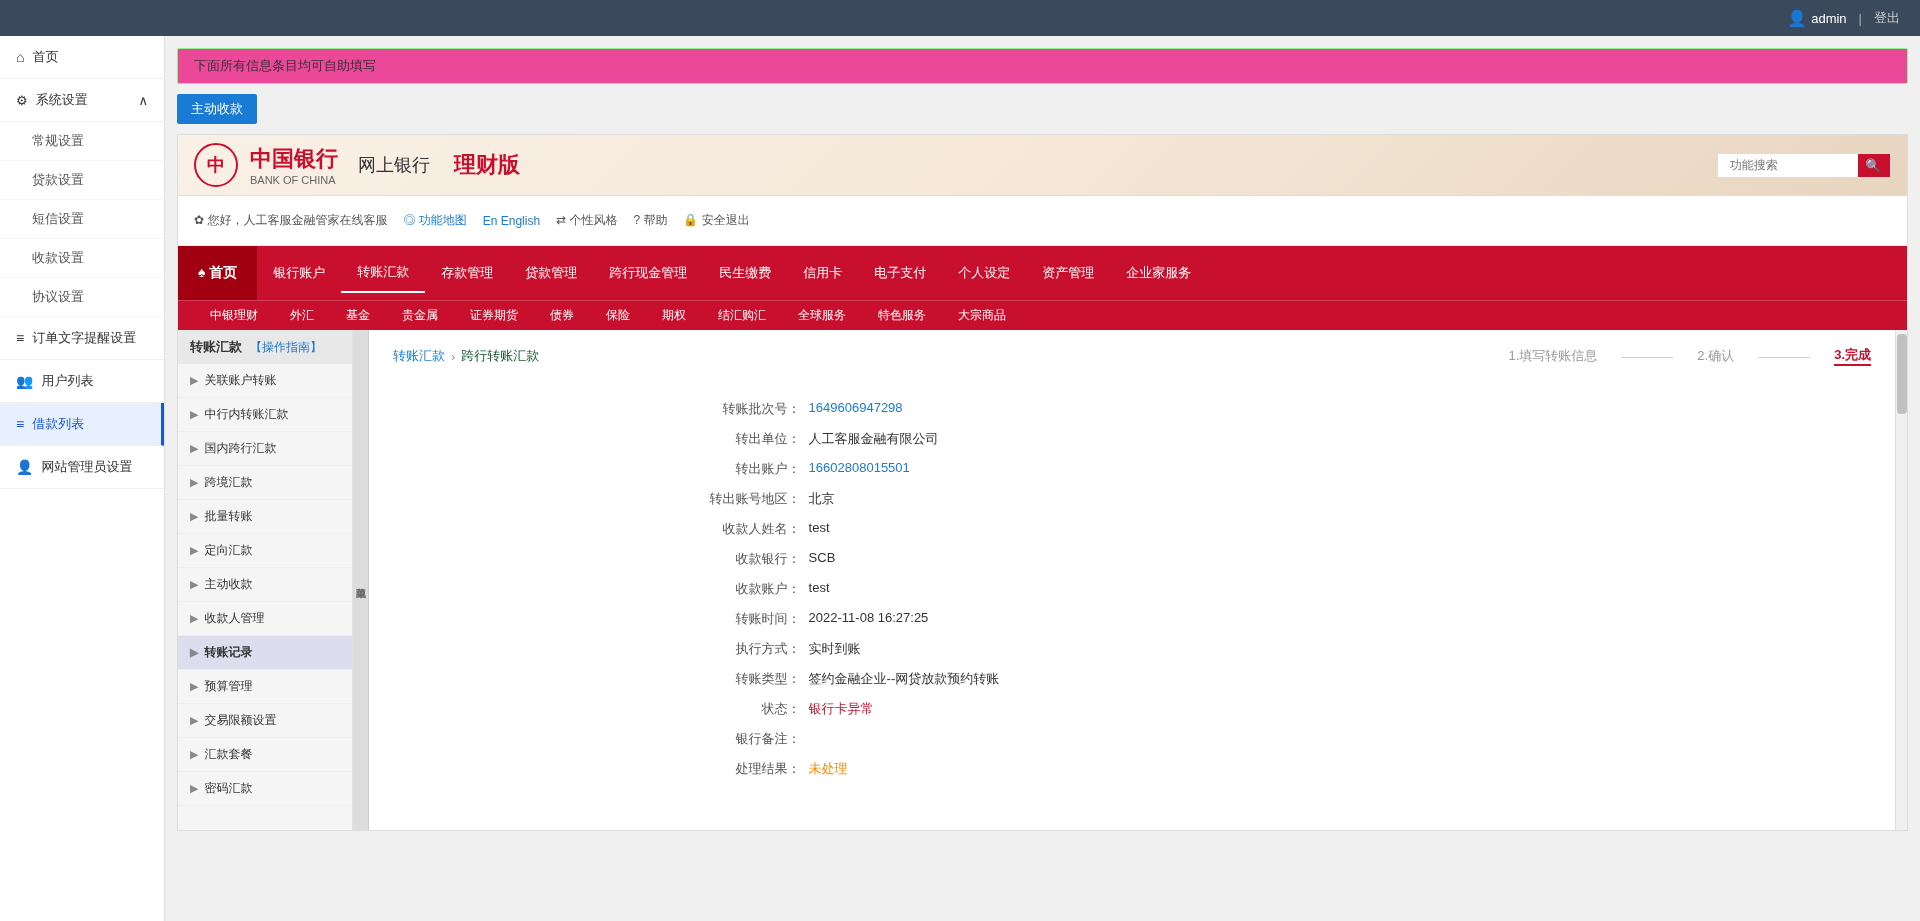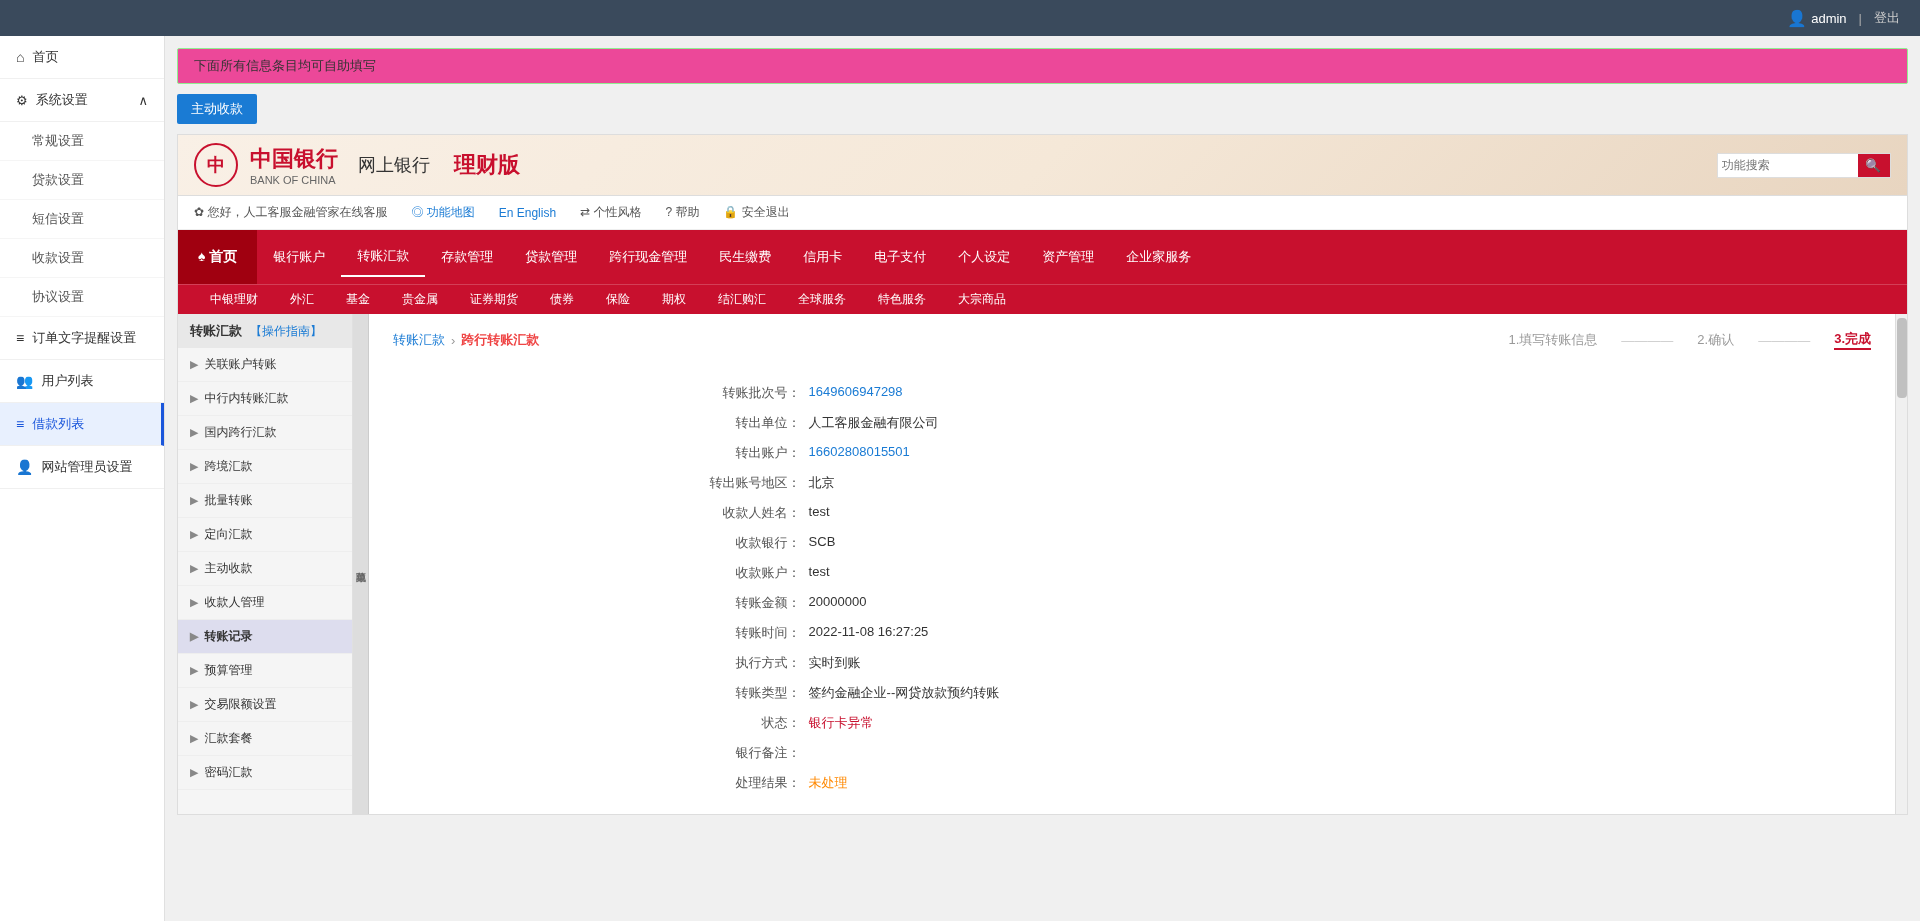--- a/index.html
+++ b/index.html
@@ -150,40 +150,40 @@
     }
     .bank-search {
       display: flex;
       align-items: center;
       border: 1px solid #ddd;
       background: #fff;
     }
     .bank-search input {
       border: none;
       outline: none;
-      padding: 4px 4px;
+      padding: 4px 12px;
       font-size: 12px;
       width: 140px;
     }
     .bank-search-btn {
       background: #c8102e;
       color: #fff;
       border: none;
       padding: 4px 8px;
       cursor: pointer;
       font-size: 13px;
     }
 
     
     .bank-nav-top {
       background: #fff;
-      padding: 8px 16px;
-      display: flex;
-      align-items: center;
-      gap: 24px;
+      padding: 16px 16px;
+      display: flex;
+      align-items: center;
+      gap: 16px;
       font-size: 12px;
       color: #555;
       border-bottom: 1px solid #eee;
     }
     .bank-nav-top span { color: #555; }
 
     
     .bank-main-nav {
       background: #c8102e;
       display: flex;
@@ -286,21 +286,21 @@
     
     .bank-breadcrumb {
       display: flex;
       align-items: center;
       gap: 6px;
       font-size: 13px;
       color: #1a7bd4;
       margin-bottom: 16px;
     }
     .bank-breadcrumb .sep { color: #999; }
-    .bank-breadcrumb .current { color: #ef4444; font-weight: bold; }
+    .bank-breadcrumb .current { color: #14532d; }
 
     
     .bank-steps {
       display: flex;
       align-items: center;
       justify-content: flex-end;
       gap: 24px;
       margin-bottom: 16px;
       font-size: 13px;
     }
@@ -589,24 +589,20 @@
             </div>
             <div class="detail-row">
               <div class="detail-label">收款银行：</div>
               <div class="detail-value">SCB</div>
             </div>
             <div class="detail-row">
               <div class="detail-label">收款账户：</div>
               <div class="detail-value">test</div>
             </div>
             <div class="detail-row">
-              <div class="detail-label">转账金额：</div>
-              <div class="detail-value">20000000</div>
-            </div>
-            <div class="detail-row">
               <div class="detail-label">转账时间：</div>
               <div class="detail-value">2022-11-08 16:27:25</div>
             </div>
             <div class="detail-row">
               <div class="detail-label">执行方式：</div>
               <div class="detail-value">实时到账</div>
             </div>
             <div class="detail-row">
               <div class="detail-label">转账类型：</div>
               <div class="detail-value">签约金融企业--网贷放款预约转账</div>

